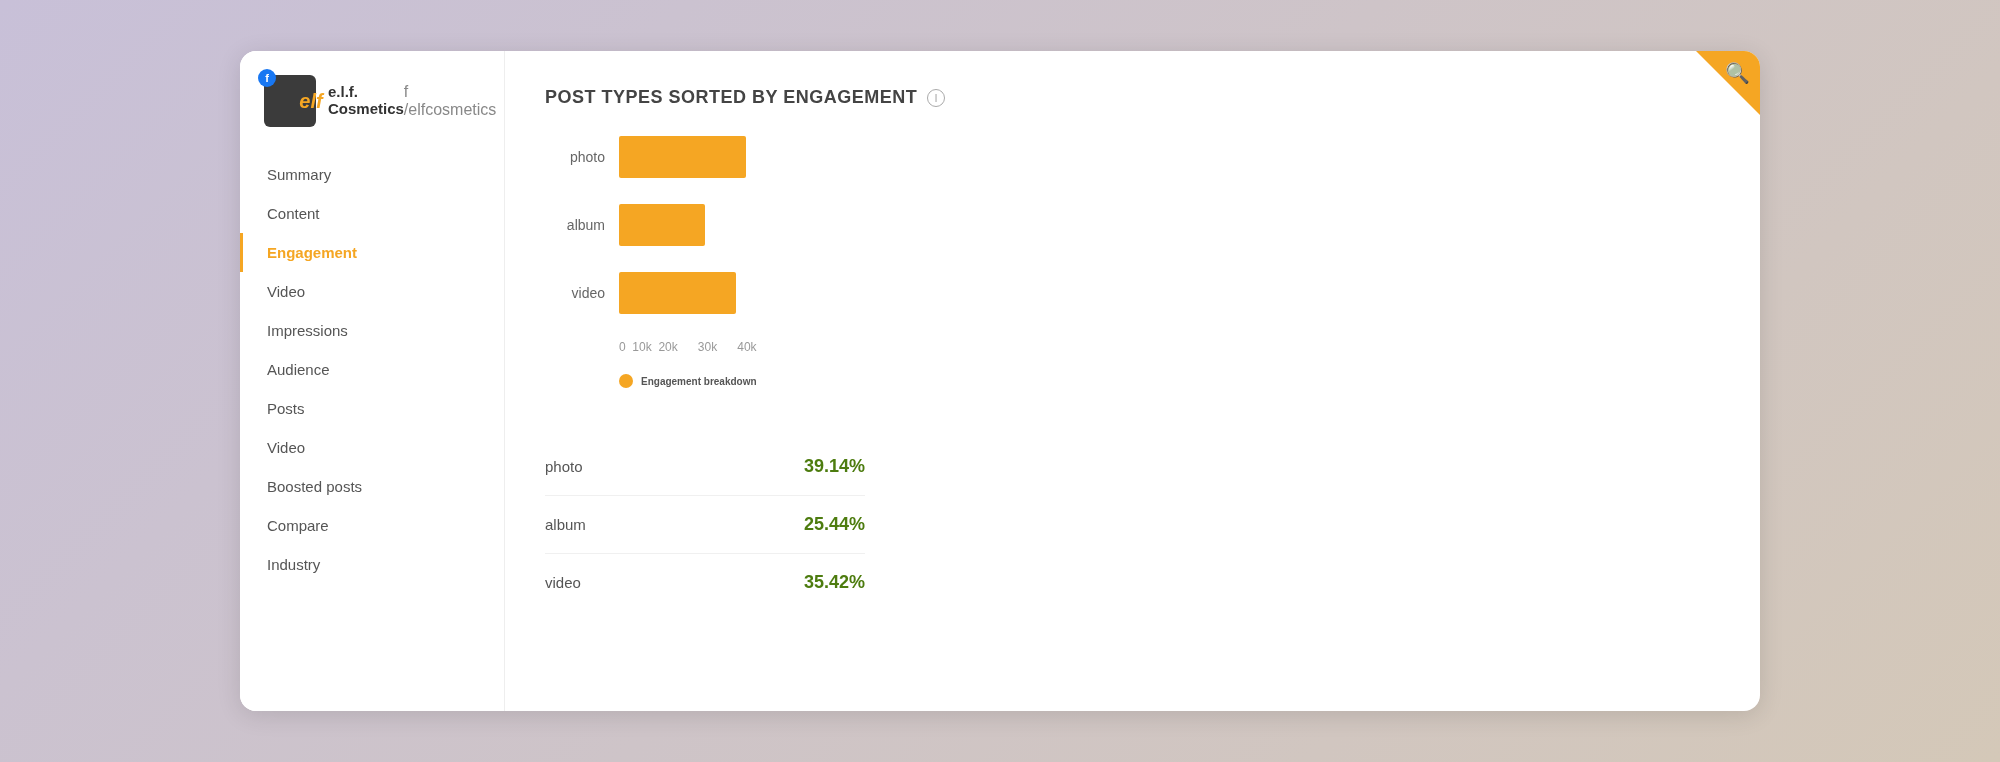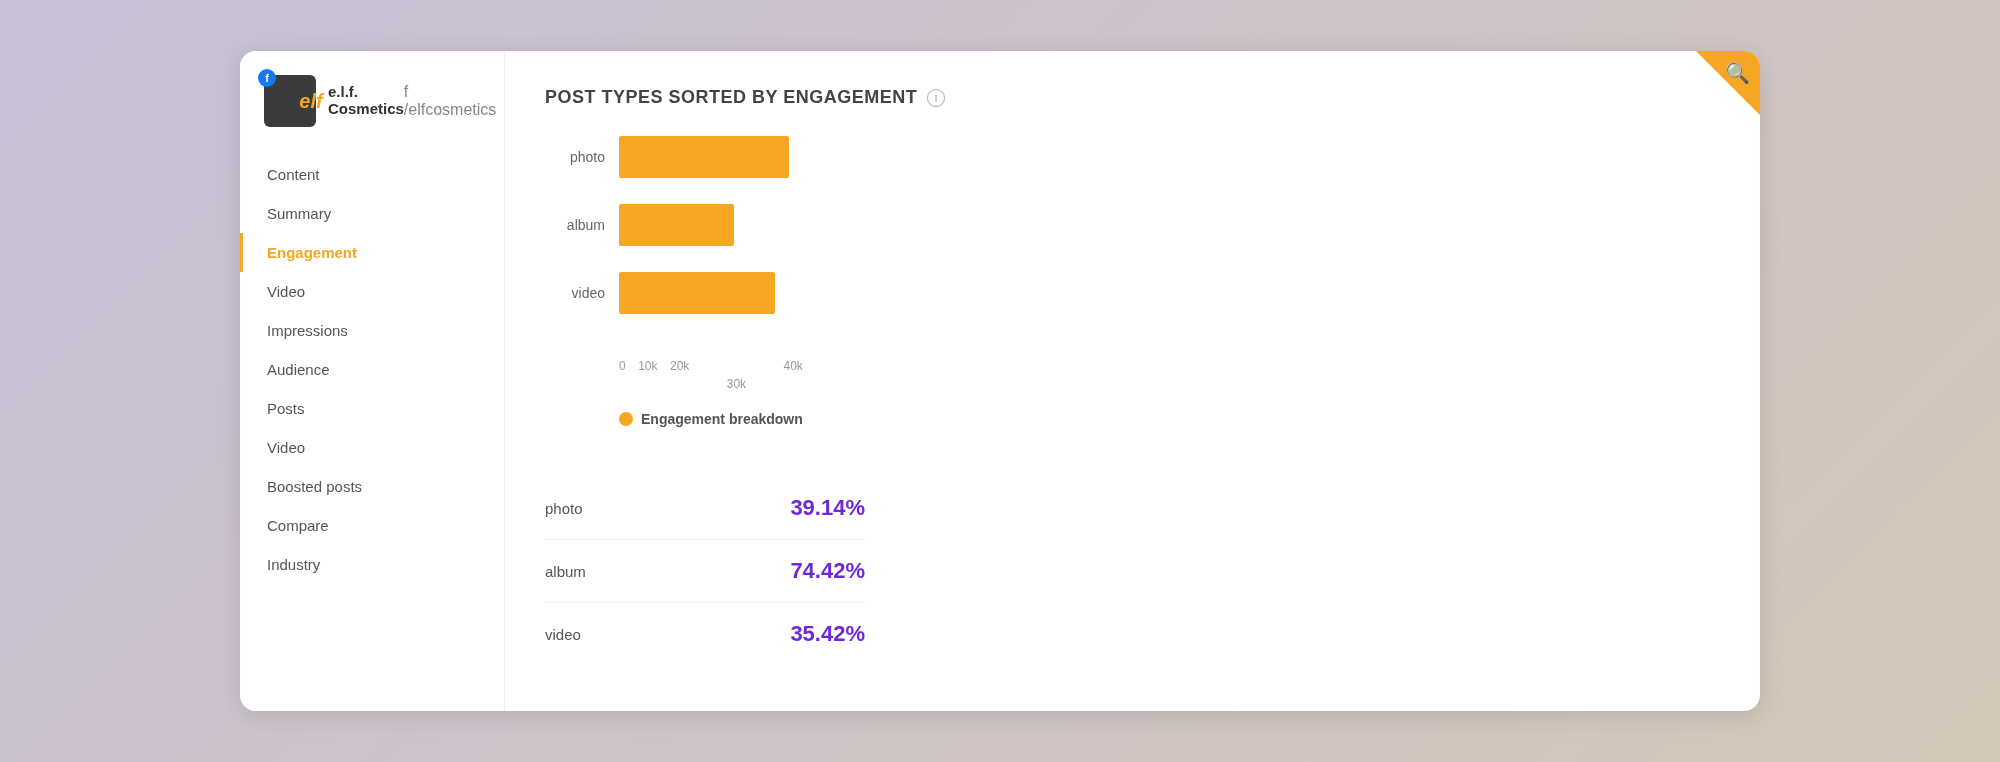--- a/index.html
+++ b/index.html
@@ -215,21 +215,21 @@
       color: #999;
       text-align: center;
     }
 
     .chart-legend {
       display: flex;
       align-items: center;
       gap: 8px;
       margin-top: 20px;
       padding-left: 74px;
-      font-size: 14px;
+      font-size: 10px;
       font-weight: 600;
       color: #555;
     }
 
     .legend-dot {
       width: 14px;
       height: 14px;
       border-radius: 50%;
       background: #f5a623;
       flex-shrink: 0;
@@ -252,23 +252,23 @@
     .stat-row:last-child {
       border-bottom: none;
     }
 
     .stat-label {
       font-size: 15px;
       color: #555;
     }
 
     .stat-value {
-      font-size: 22px;
+      font-size: 18px;
       font-weight: 700;
-      color: #6d28d9;
+      color: #4d7c0f;
       text-align: right;
     }
 
     
     .bars-wrapper {
       position: relative;
       padding-left: 74px;
     }
 
     .bars-inner {
@@ -287,24 +287,24 @@
         <div class="fb-badge">f</div>
         <span class="logo-text">elf</span>
       </div>
       <div class="brand-info">
         <span class="brand-name">e.l.f. Cosmetics</span>
         <span class="brand-handle">f /elfcosmetics</span>
       </div>
     </div>
 
     <div class="nav-item">
+      <span>Summary</span>
+    </div>
+    <div class="nav-item">
       <span>Content</span>
-    </div>
-    <div class="nav-item">
-      <span>Summary</span>
     </div>
     <div class="nav-item active">
       <span>Engagement</span>
     </div>
     <div class="nav-item">
       <span>Video</span>
     </div>
     <div class="nav-item">
       <span>Impressions</span>
     </div>
@@ -363,38 +363,38 @@
                   <div class="bar-fill" style="width: 85%;"></div>
                 </div>
               </div>
             </div>
         </div>
 
         <div class="x-axis" id="x-axis-container">
         <div class="x-tick" style="flex: 0 0 auto; text-align: left;">0</div>
             <div class="x-tick" style="flex: 1 1 0%; text-align: center;">10k</div>
             <div class="x-tick" style="flex: 1 1 0%; text-align: left;">20k</div>
-            <div class="x-tick" style="flex: 1 1 0%; text-align: center; margin-top: 37px;">30k</div>
+            <div class="x-tick" style="flex: 1 1 0%; text-align: center;">30k</div>
             <div class="x-tick" style="flex: 1 1 0%; text-align: right;">40k</div>
           </div>
 
         <div class="chart-legend">
           <div class="legend-dot"></div>
           <span>Engagement breakdown</span>
         </div>
       </div>
 
       <div class="stats-panel" id="stats-panel">
       <div class="stat-row">
             <span class="stat-label">photo</span>
             <span class="stat-value">39.14%</span>
           </div>
           <div class="stat-row">
             <span class="stat-label">album</span>
-            <span class="stat-value">74.42%</span>
+            <span class="stat-value">25.44%</span>
           </div>
           <div class="stat-row">
             <span class="stat-label">video</span>
             <span class="stat-value">35.42%</span>
           </div>
         </div>
     </div>
   </div>
 </div>
 

